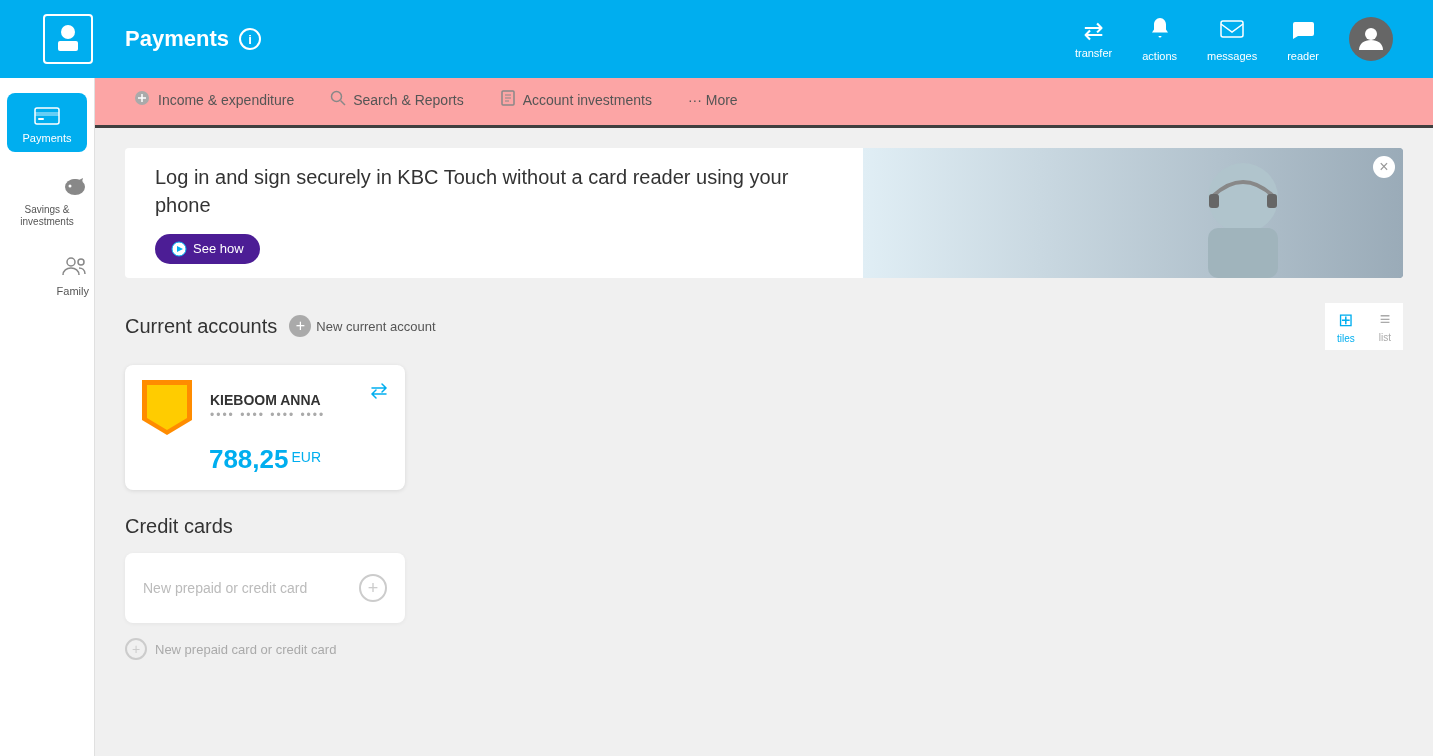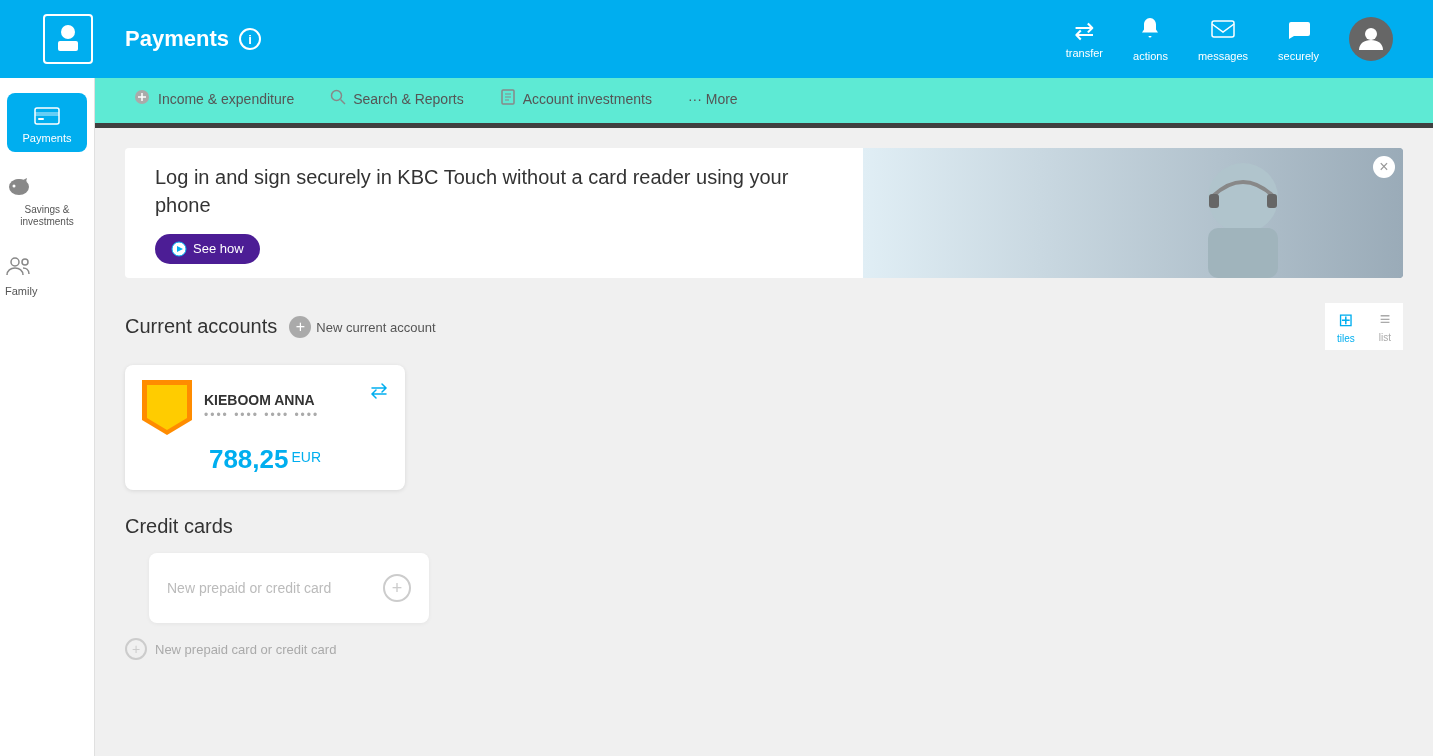--- a/index.html
+++ b/index.html
@@ -101,21 +101,21 @@
       display: flex;
       flex-direction: column;
       align-items: center;
       padding-top: 10px;
       gap: 5px;
       border-right: 1px solid #e0e0e0;
     }
     .sidebar-item {
       display: flex;
       flex-direction: column;
-      align-items: flex-start;
+      align-items: flex-end;
       padding: 10px 5px;
       cursor: pointer;
       width: 100%;
       gap: 4px;
       border-radius: 4px;
     }
     .sidebar-label {
       font-size: 11px;
       color: #555;
       text-align: center;
@@ -141,27 +141,27 @@
     
     .content-area {
       flex: 1;
       display: flex;
       flex-direction: column;
       overflow-y: auto;
     }
 
     
     .sub-nav {
-      background: #5eead4;
+      background: #fca5a5;
       height: 50px;
       display: flex;
       align-items: center;
       padding: 0 20px;
       gap: 0;
-      border-bottom: 5px solid #404040;
+      border-bottom: 3px solid #404040;
     }
     .sub-nav-item {
       display: flex;
       align-items: center;
       gap: 7px;
       padding: 0 18px;
       height: 100%;
       cursor: pointer;
       font-size: 14px;
       color: #555;
@@ -241,21 +241,21 @@
 
     
     .section-header {
       display: flex;
       align-items: center;
       justify-content: space-between;
       margin-bottom: 15px;
     }
     .section-title-row {
       display: flex;
-      align-items: flex-end;
+      align-items: flex-start;
       gap: 12px;
     }
     .section-title {
       font-size: 20px;
       color: #333;
       font-weight: normal;
     }
     .new-account-btn {
       display: flex;
       align-items: center;
@@ -359,21 +359,20 @@
       width: 280px;
       height: 70px;
       display: flex;
       align-items: center;
       justify-content: space-between;
       padding: 0 18px;
       cursor: pointer;
       box-shadow: 0 1px 4px rgba(0,0,0,0.05);
       color: #bbb;
       font-size: 14px;
-      margin-left: 24px;
     }
     .new-card-plus {
       width: 28px;
       height: 28px;
       border-radius: 50%;
       border: 2px solid #ccc;
       display: flex;
       align-items: center;
       justify-content: center;
       color: #ccc;
@@ -439,21 +438,21 @@
           </svg>
       </div>
       <div class="header-action-label">messages</div>
     </div>
     <div class="header-action">
       <div class="header-action-icon">
         <svg width="26" height="26" viewBox="0 0 26 26" fill="none">
             <path d="M4 6h18a2 2 0 012 2v10a2 2 0 01-2 2H8l-5 3V8a2 2 0 012-2z" fill="white"></path>
           </svg>
       </div>
-      <div class="header-action-label">securely</div>
+      <div class="header-action-label">reader</div>
     </div>
     <div class="header-action">
       <div class="profile-circle">
         <svg width="30" height="30" viewBox="0 0 30 30" fill="white">
             <circle cx="15" cy="10" r="6"></circle>
             <path d="M3 26c0-6.627 5.373-10 12-10s12 3.373 12 10"></path>
           </svg>
       </div>
     </div>
   </div>
@@ -582,21 +581,21 @@
           </div>
           <div class="view-btn">
             <span class="view-btn-icon">≡</span>
             <span>list</span>
           </div>
         </div>
       </div>
 
       <div class="account-card">
         <div class="account-card-header">
-          <div style="display:flex; align-items:center; gap:10px;">
+          <div style="display:flex; align-items:center; gap:16px;">
             <div class="account-avatar-wrapper">
               <svg width="50" height="55" viewBox="0 0 50 55">
                 <polygon points="0,0 50,0 50,40 25,55 0,40" fill="#ff8c00"></polygon>
                 <polygon points="5,5 45,5 45,38 25,50 5,38" fill="#ffcc00"></polygon>
               </svg>
             </div>
             <div>
               <div class="account-name">KIEBOOM ANNA</div>
               <div class="account-number">•••• •••• •••• ••••</div>
             </div>

